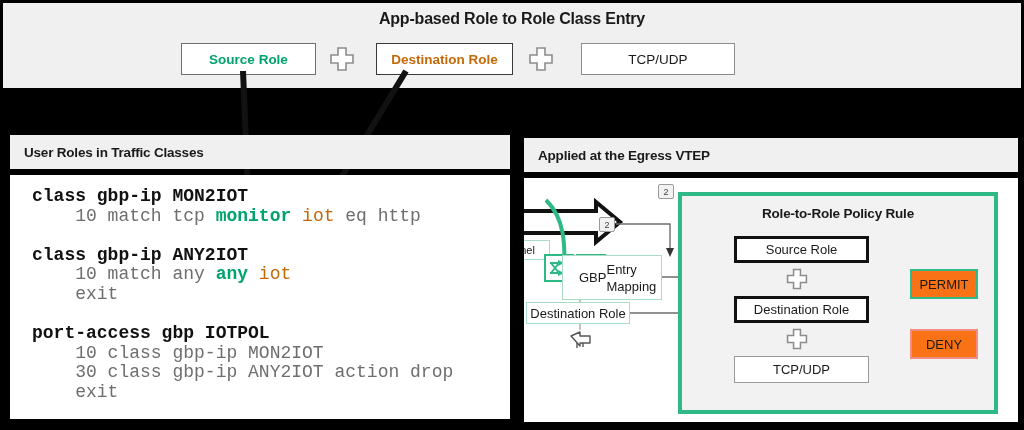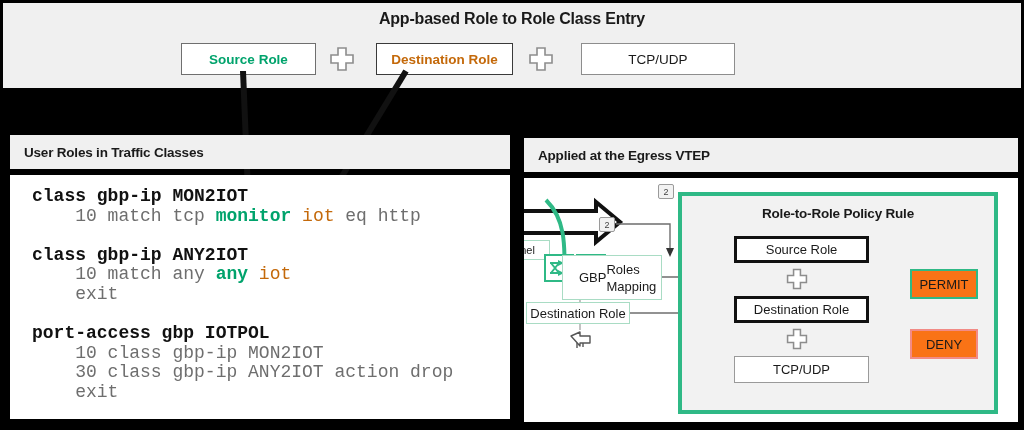--- a/index.html
+++ b/index.html
@@ -234,21 +234,21 @@
         <div class="sw s2">
           <svg width="26" height="24" viewBox="0 0 26 24">
             <path d="M4 7 L12 7 M4 17 L12 17 M5 7 L13 17 M5 17 L13 7" stroke="#2FB986" stroke-width="2" fill="none"></path>
             <path d="M12 4 L18 7 L12 10 Z M12 14 L18 17 L12 20 Z" fill="#2FB986"></path>
             <path d="M22 7 L15 7 M22 17 L15 17" stroke="#2FB986" stroke-width="2"></path>
           </svg>
         </div>
 
         <div class="gbp-box">
           <span>GBP</span>
-          <span>Roles Mapping</span>
+          <span>Entry Mapping</span>
         </div>
 
         <div class="destrole-box">
           <span>Destination Role</span>
         </div>
 
         <div class="cam">
           <svg width="26" height="20" viewBox="0 0 26 20">
             <path d="M3 6 L12 2 L12 6 L22 6 L22 13 L12 13 L12 16 Z" fill="#ffffff" stroke="#555" stroke-width="1.4" stroke-linejoin="round"></path>
             <path d="M9 13 L9 18 M15 13 L15 17" stroke="#555" stroke-width="1.4"></path>

